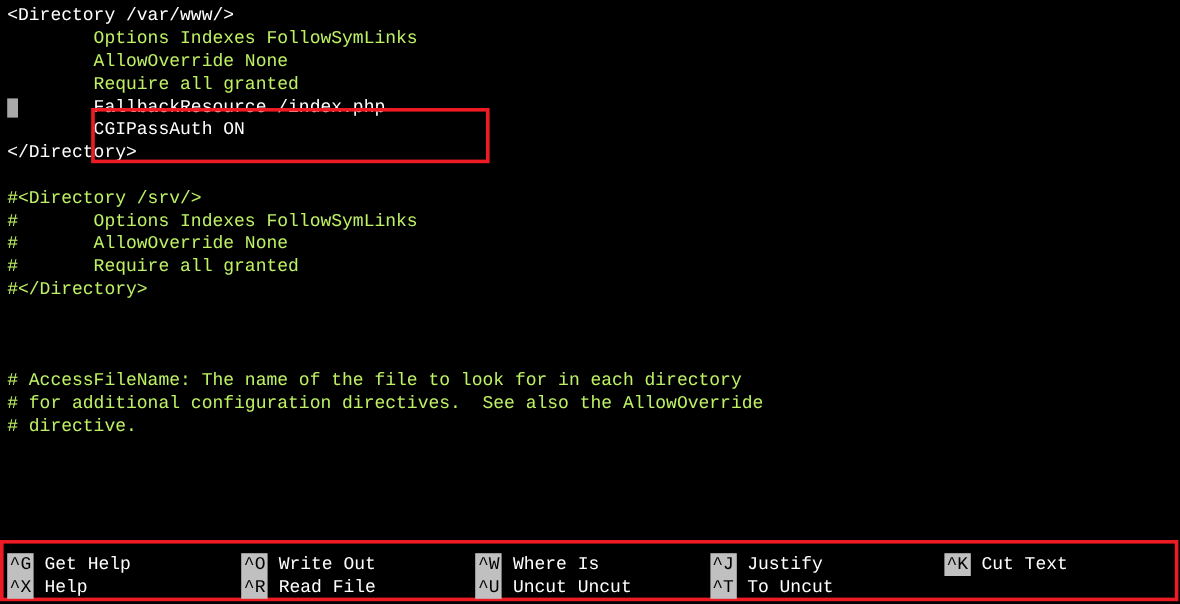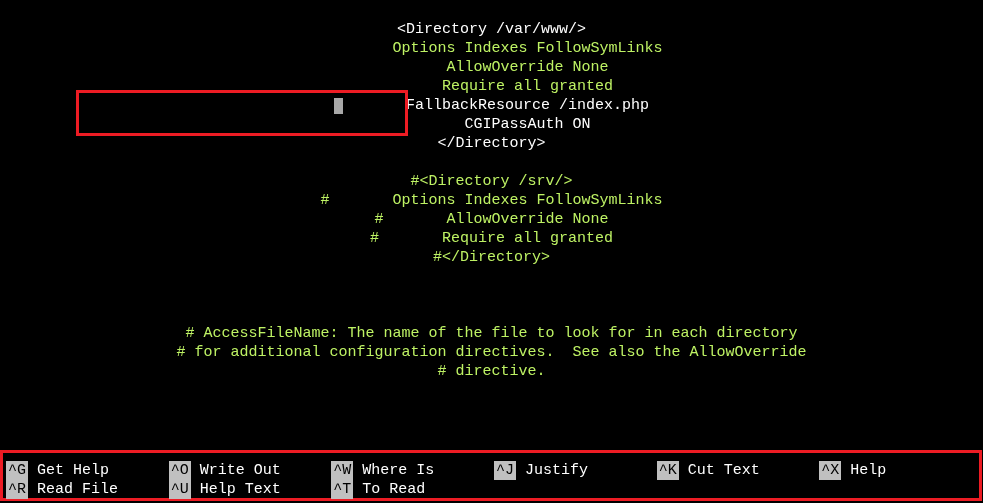--- a/index.html
+++ b/index.html
@@ -7,23 +7,22 @@
     background: #000;
     width: 983px;
     height: 503px;
     font-family: "Courier New", monospace;
     font-size: 15px;
     line-height: 19px;
     overflow: hidden;
     position: relative;
   }
   .editor {
-    padding: 20px 6px;
+    padding: 4px 6px;
     white-space: pre;
-    text-align: center;
   }
   .white { color: #ffffff; }
   .cyan  { color: #bef264; }
   .cursor-mark {
     display: inline-block;
     background: #a8a8a8;
     width: 9px;
     height: 16px;
     vertical-align: text-bottom;
   }
@@ -44,21 +43,21 @@
     width: 982px;
     height: 51px;
     pointer-events: none;
   }
   .shortcuts {
     position: absolute;
     bottom: 4px;
     left: 6px;
     right: 6px;
     display: grid;
-    grid-template-columns: repeat(6, 1fr);
+    grid-template-columns: repeat(5, 1fr);
     grid-template-rows: repeat(2, 19px);
     column-gap: 5px;
   }
   .sc-item { white-space: pre; color: #fff; }
   .sc-key {
     background: #c0c0c0;
     color: #000;
     display: inline-block;
     padding: 0 2px;
   }
@@ -72,15 +71,15 @@
 <div class="hl-box-2"></div>
 
 <div class="shortcuts" id="shortcuts">
     <div class="sc-item"><span class="sc-key">^G</span><span> Get Help</span></div>
     <div class="sc-item"><span class="sc-key">^O</span><span> Write Out</span></div>
     <div class="sc-item"><span class="sc-key">^W</span><span> Where Is</span></div>
     <div class="sc-item"><span class="sc-key">^J</span><span> Justify</span></div>
     <div class="sc-item"><span class="sc-key">^K</span><span> Cut Text</span></div>
     <div class="sc-item"><span class="sc-key">^X</span><span> Help</span></div>
     <div class="sc-item"><span class="sc-key">^R</span><span> Read File</span></div>
-    <div class="sc-item"><span class="sc-key">^U</span><span> Help Text</span></div>
-    <div class="sc-item"><span class="sc-key">^T</span><span> To Read</span></div>
+    <div class="sc-item"><span class="sc-key">^U</span><span> Uncut Uncut</span></div>
+    <div class="sc-item"><span class="sc-key">^T</span><span> To Uncut</span></div>
   </div>
 
 </body></html>

